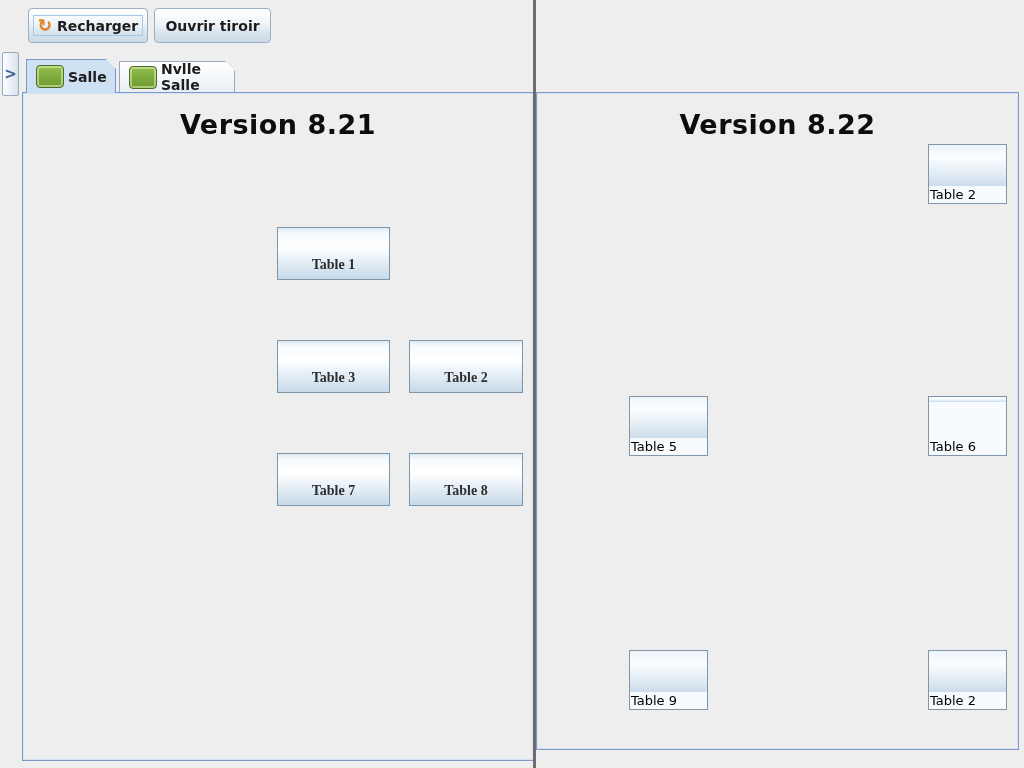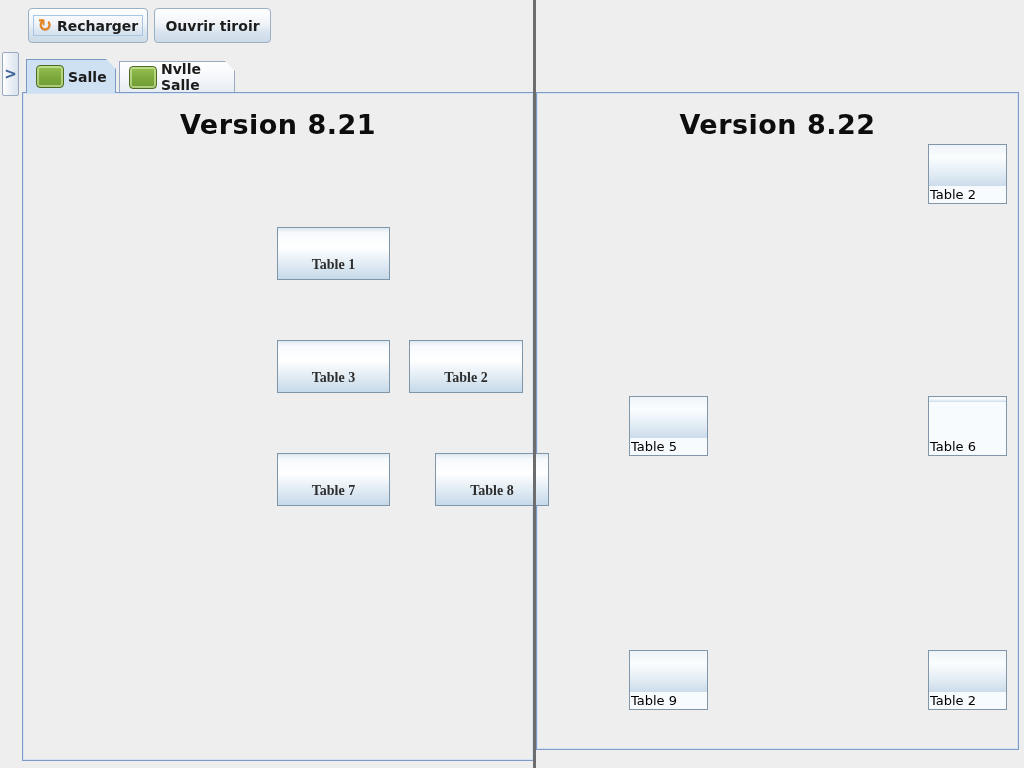--- a/index.html
+++ b/index.html
@@ -156,21 +156,21 @@
   </div>
 
   <div class="panel panel-right">
     <div class="panel-title">Version 8.22</div>
   </div>
 
   <div class="table-button" style="left: 277px; top: 227px; width: 113px; height: 53px;">Table 1</div>
     <div class="table-button" style="left: 277px; top: 340px; width: 113px; height: 53px;">Table 3</div>
     <div class="table-button" style="left: 409px; top: 340px; width: 114px; height: 53px;">Table 2</div>
     <div class="table-button" style="left: 277px; top: 453px; width: 113px; height: 53px;">Table 7</div>
-    <div class="table-button" style="left: 409px; top: 453px; width: 114px; height: 53px; margin-left: 26px;">Table 8</div>
+    <div class="table-button" style="left: 409px; top: 453px; width: 114px; height: 53px;">Table 8</div>
     <div class="table-box" style="left: 928px; top: 144px; width: 79px; height: 60px;">
       <div class="surface"></div>
       <div class="box-label">Table 2</div>
     </div>
     <div class="table-box" style="left: 629px; top: 396px; width: 79px; height: 60px;">
       <div class="surface"></div>
       <div class="box-label">Table 5</div>
     </div>
     <div class="table-box" style="left: 928px; top: 396px; width: 79px; height: 60px; gap: 36px;">
       <div class="surface"></div>

